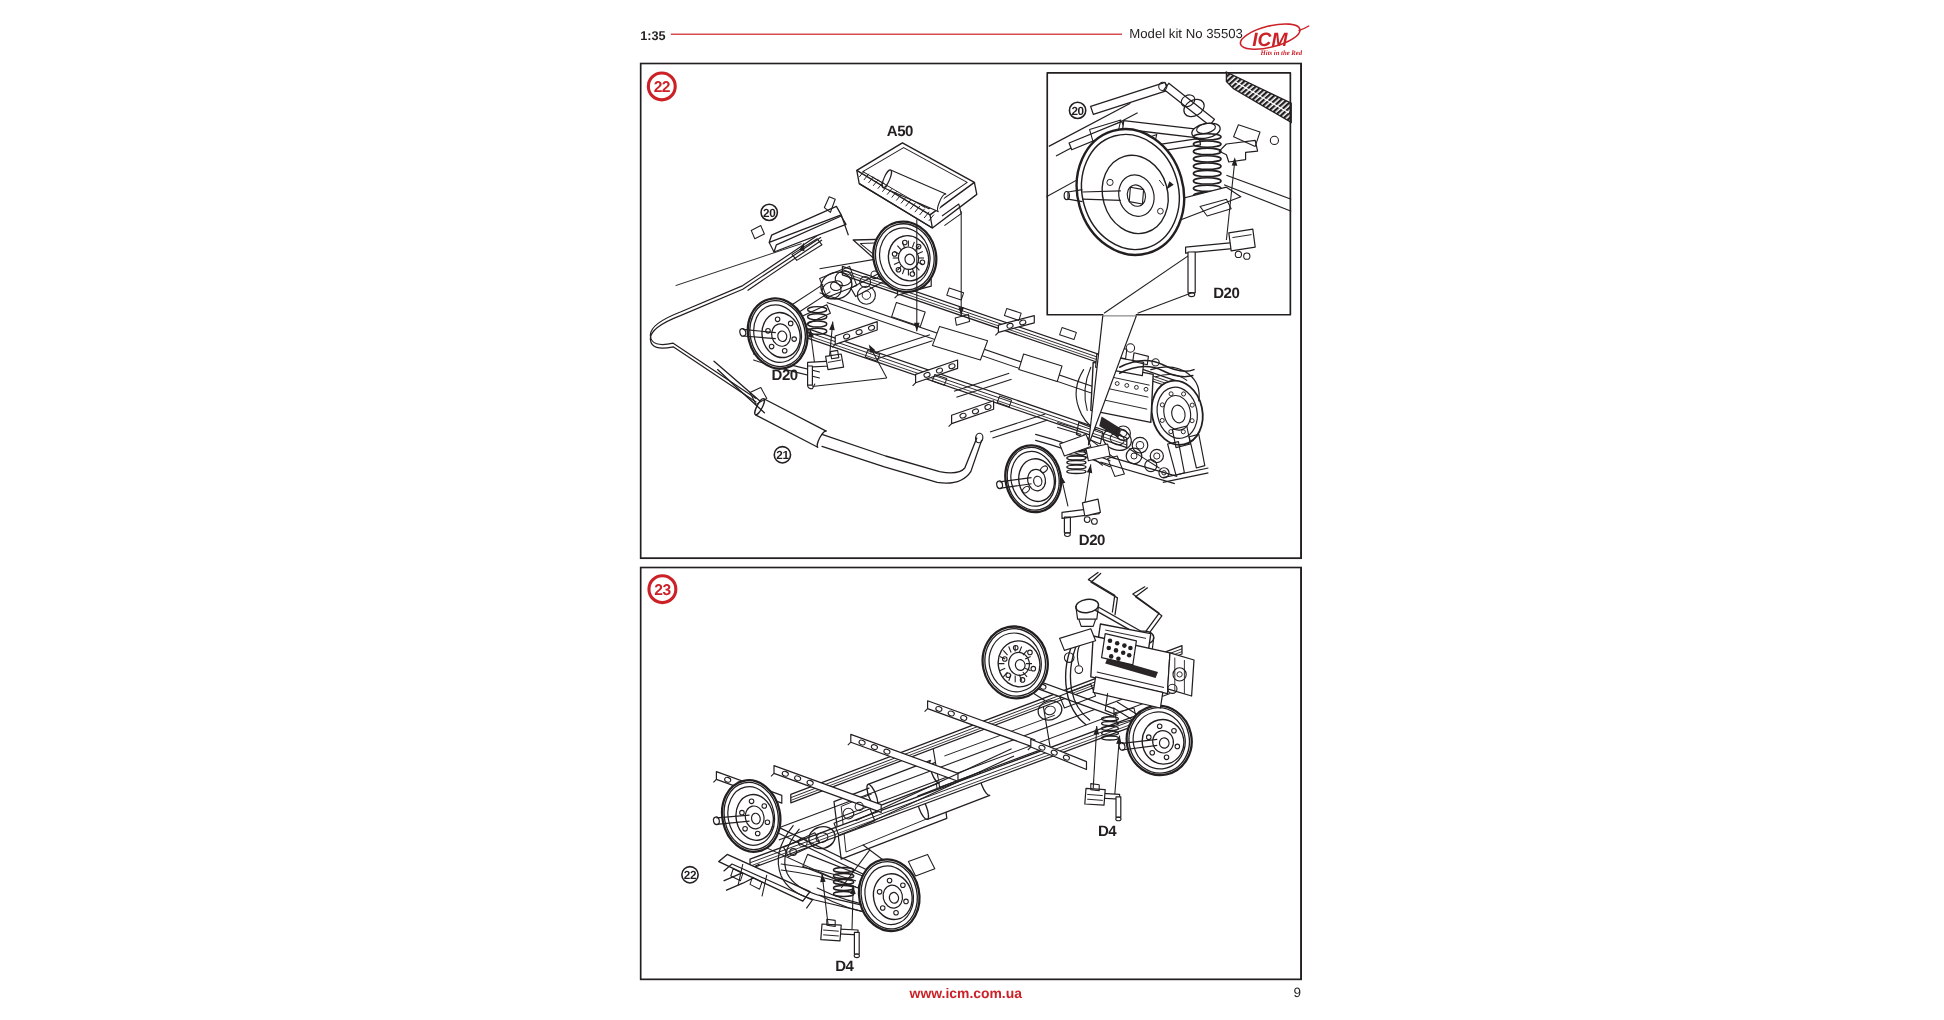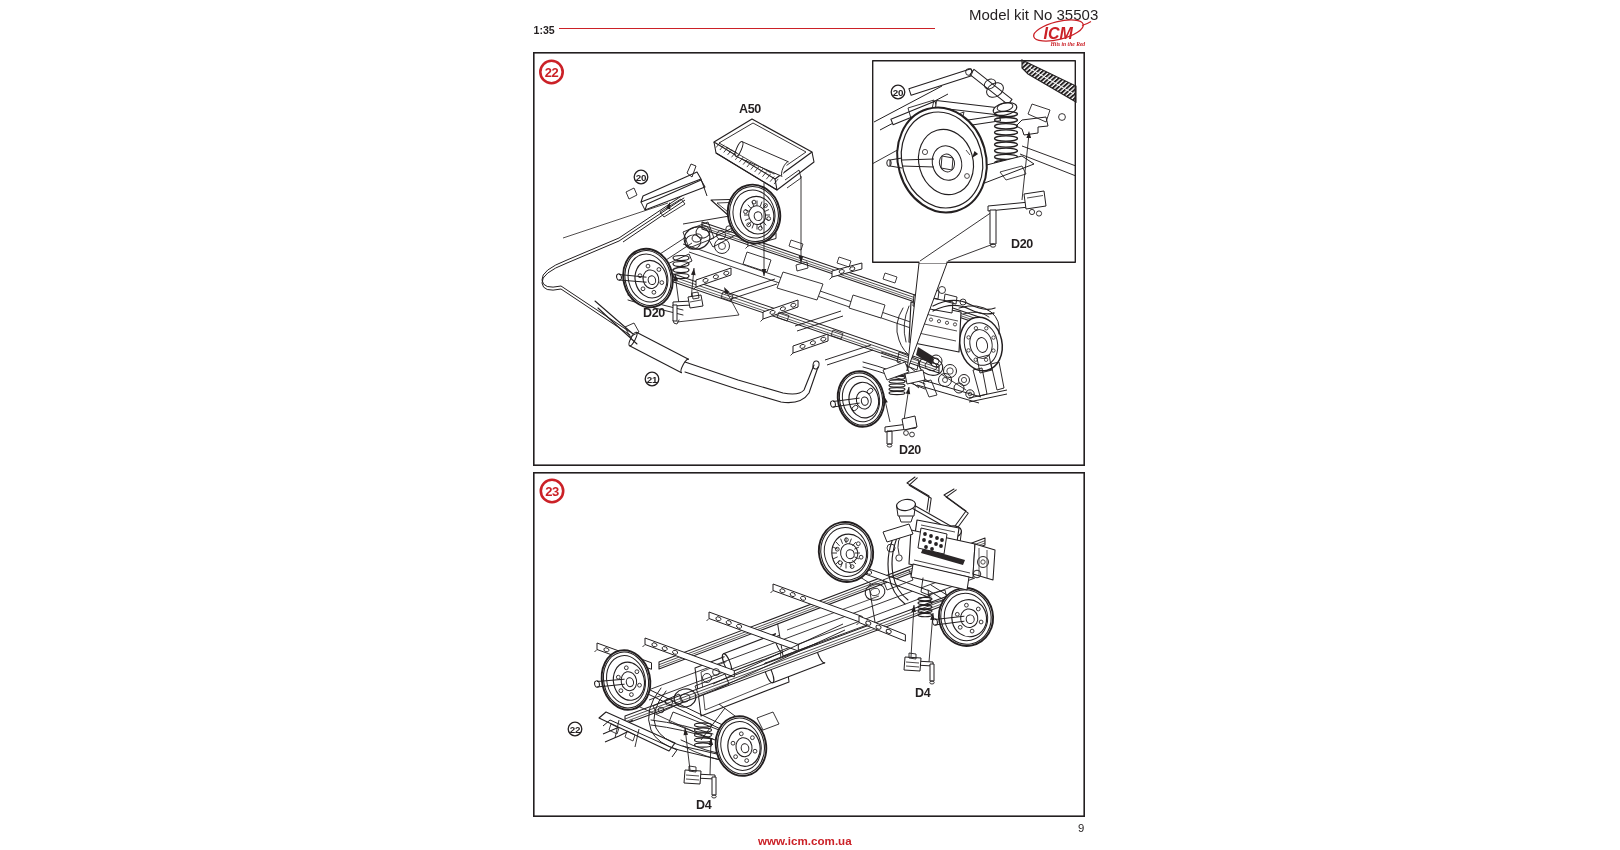--- a/index.html
+++ b/index.html
@@ -1,21 +1,21 @@
 <!DOCTYPE html>
 <html><head><meta charset="utf-8"><style>
 html,body{margin:0;padding:0;background:#fff;}
 body{width:1620px;height:850px;font-family:"Liberation Sans",sans-serif;}
 .abs{position:absolute;}
 </style></head>
 <body>
 <div style="position:relative;width:1348px;height:850px;">
 <div class="abs" style="left:533.5px;top:23.5px;font-size:10.6px;font-weight:bold;color:#231f20;">1:35</div>
 <div class="abs" style="left:559px;top:27.6px;width:376px;height:1.1px;background:#cb2127;"></div>
-<div class="abs" style="left:941px;top:6px;font-size:15px;color:#231f20;margin-left:28px;">Model kit No 35503</div>
+<div class="abs" style="left:941px;top:23px;font-size:11px;color:#231f20;">Model kit No 35503</div>
 <svg class="abs" style="left:1028px;top:16px;" width="68" height="34" viewBox="0 0 68 34">
 <ellipse cx="30.5" cy="14.5" rx="25.5" ry="8.8" transform="rotate(-14 30.5 14.5)" stroke="#cb2127" fill="none" stroke-width="1.3"></ellipse>
 <path d="M 54 9.5 Q 60 7.5 63 5.5" stroke="#cb2127" fill="none" stroke-width="1.1"></path>
 <text x="15.5" y="22.5" font-family="Liberation Sans, sans-serif" font-size="16" font-weight="bold" font-style="italic" fill="#cb2127">ICM</text>
 <text x="22.5" y="30.2" font-family="Liberation Serif, serif" font-size="5.6" font-style="italic" font-weight="bold" fill="#cb2127">Hits in the Red</text>
 </svg>
 <svg class="abs" style="left:533px;top:52px;" width="552" height="414" viewBox="0 0 552 414">
 <defs>
         <pattern id="hatch" patternUnits="userSpaceOnUse" width="3.2" height="3.2" patternTransform="rotate(48)">
           <rect width="1.9" height="3.2" fill="#231f20"></rect>
@@ -623,14 +623,14 @@
       <line x1="153.0" y1="303.0" x2="166.0" y2="304.0" stroke="#231f20" stroke-width="0.8"></line>
       <line x1="153.0" y1="307.0" x2="166.0" y2="308.0" stroke="#231f20" stroke-width="0.8"></line>
       <polygon points="179.0,305.0 183.0,305.0 183.0,323.0 179.0,323.0" fill="#fff" stroke="#231f20" stroke-width="1.0" stroke-linejoin="round"></polygon>
       <ellipse cx="181.0" cy="324.5" rx="2.2" ry="1.5" fill="none" stroke="#231f20" stroke-width="0.9"></ellipse>
       <text x="163.0" y="337.0" font-family="Liberation Sans, sans-serif" font-size="12.5" font-weight="bold" fill="#231f20" text-anchor="start" letter-spacing="-0.4">D4</text>
       <circle cx="42" cy="257" r="6.8" fill="#fff" stroke="#231f20" stroke-width="1.3"></circle>
       <text x="42.0" y="260.7" font-family="Liberation Sans, sans-serif" font-size="9.8" font-weight="bold" fill="#231f20" text-anchor="middle" letter-spacing="-0.3">22</text>
       <circle cx="19" cy="19" r="11.2" fill="none" stroke="#cb2127" stroke-width="2.6"></circle>
       <text x="19.0" y="23.7" font-family="Liberation Sans, sans-serif" font-size="13" font-weight="bold" fill="#cb2127" text-anchor="middle" letter-spacing="-0.5">23</text>
 </svg>
-<div class="abs" style="left:758px;top:821.5px;font-size:11.6px;font-weight:bold;color:#cb2127;margin-top:12px;">www.icm.com.ua</div>
+<div class="abs" style="left:758px;top:821.5px;font-size:11.6px;font-weight:bold;color:#cb2127;">www.icm.com.ua</div>
 <div class="abs" style="left:1078px;top:822px;font-size:11.3px;color:#231f20;">9</div>
 </div>
 </body></html>

